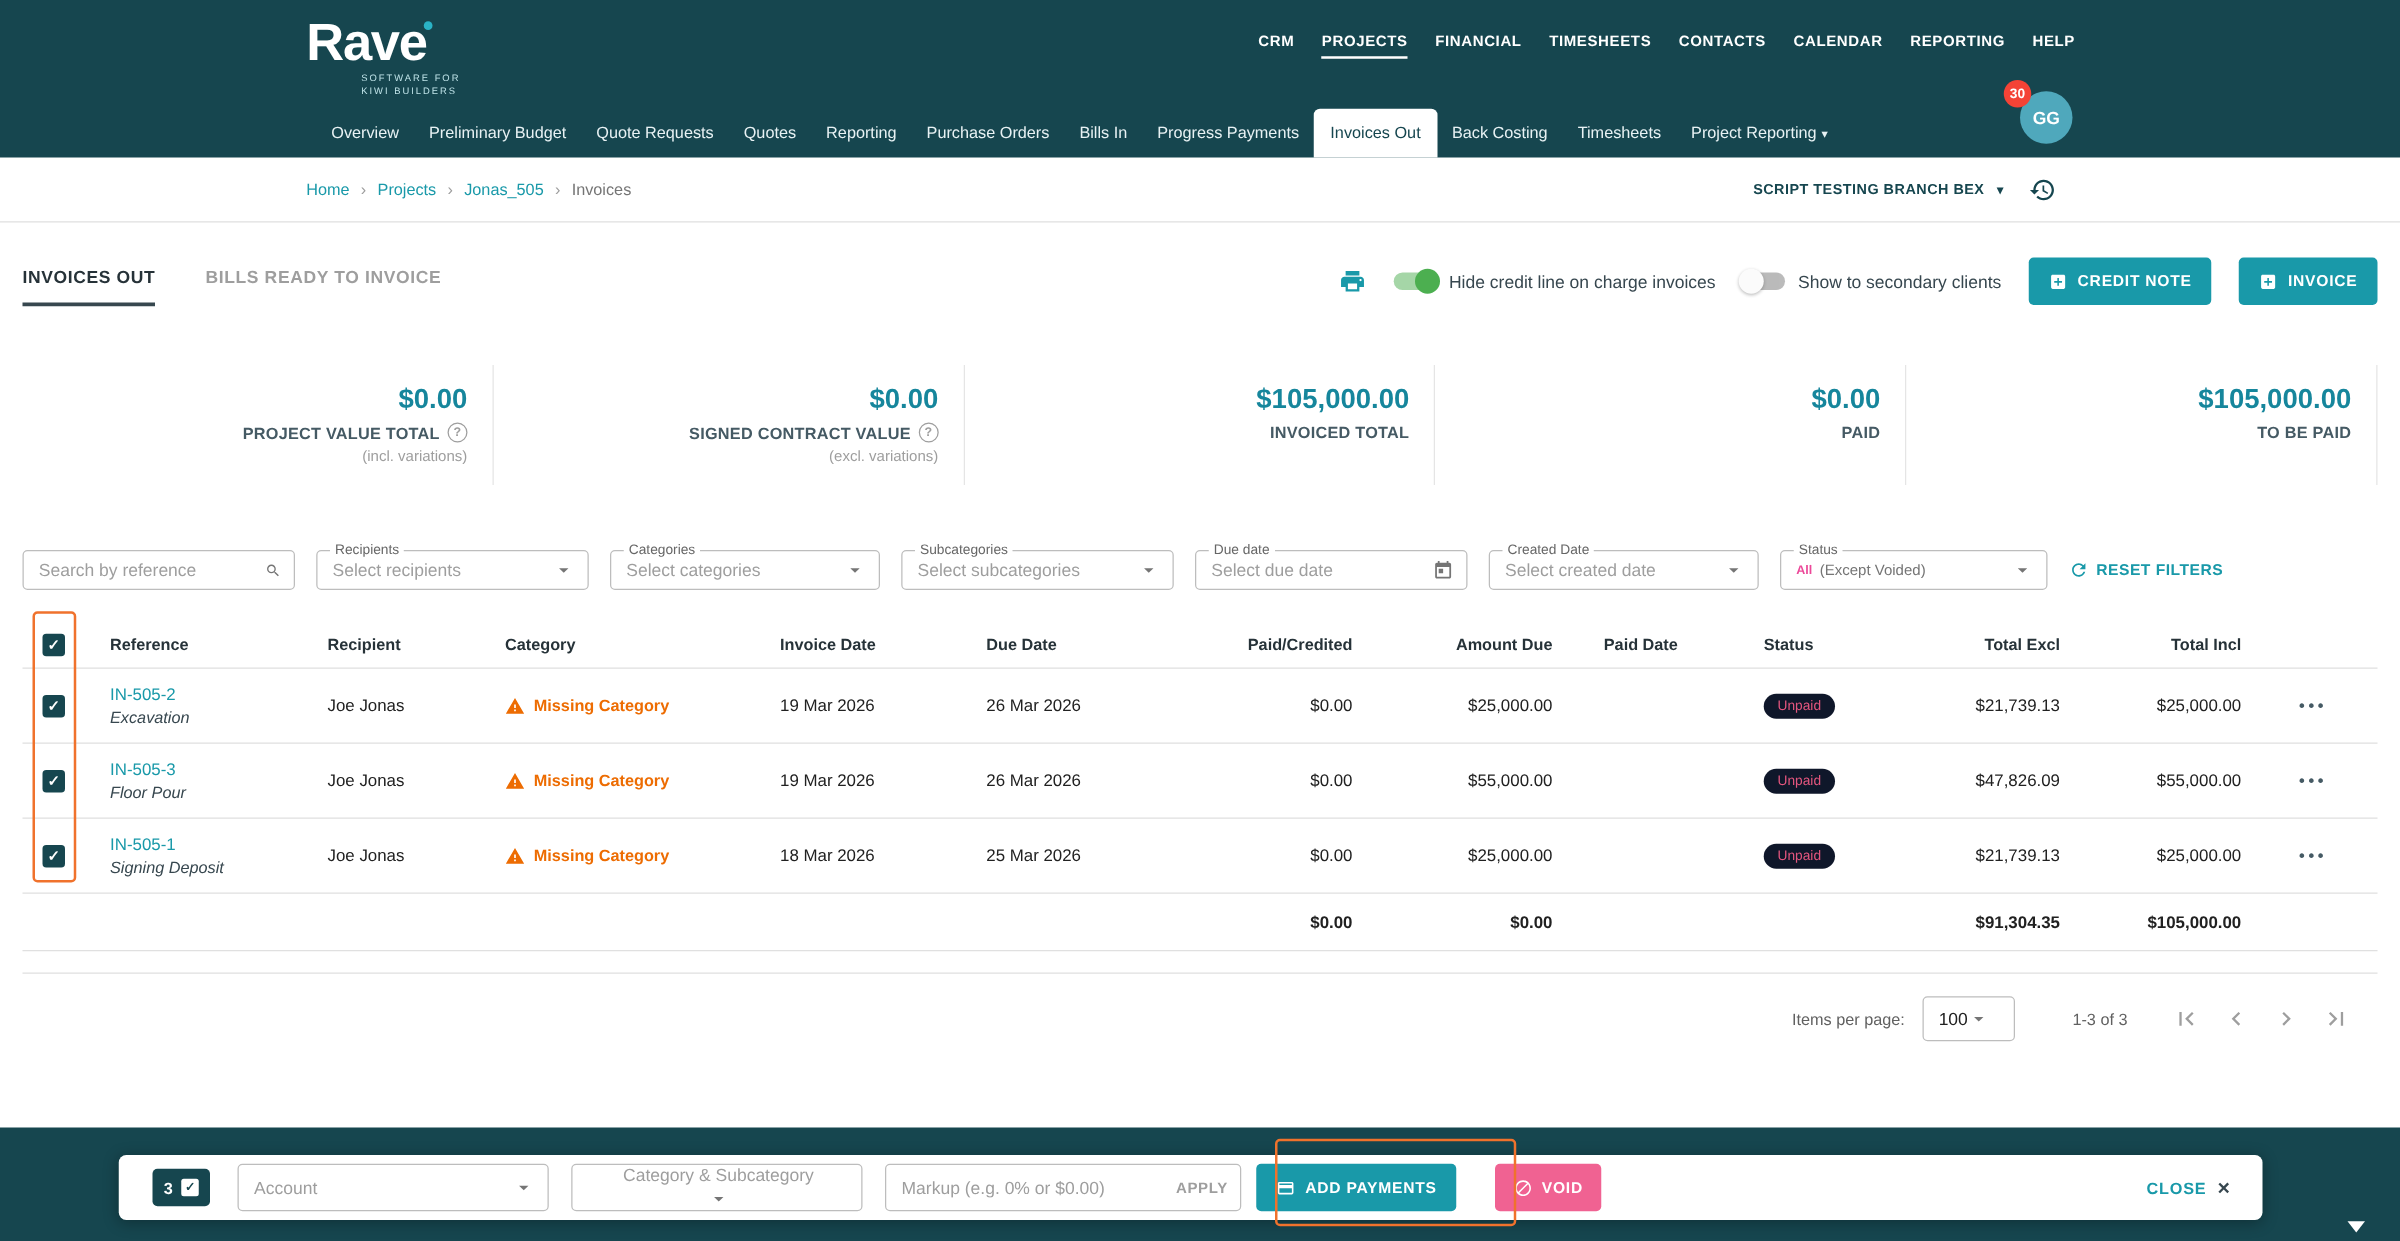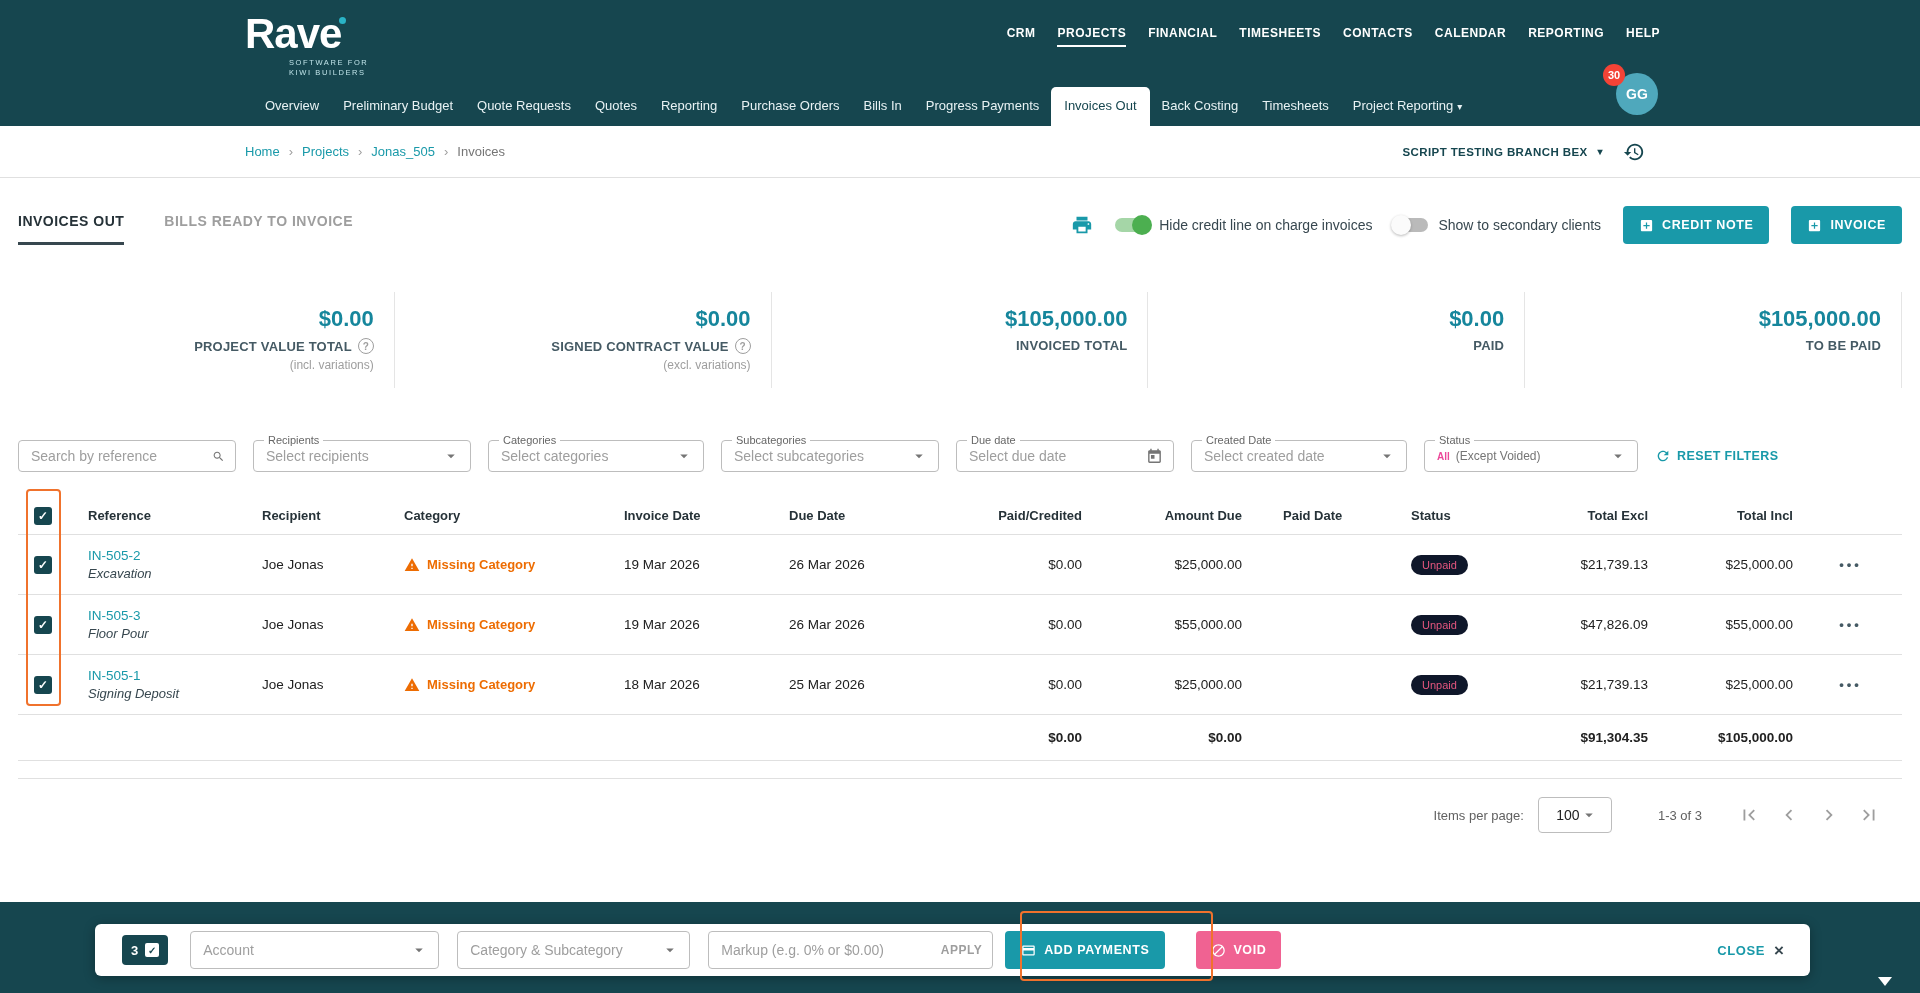--- a/index.html
+++ b/index.html
@@ -86,32 +86,32 @@
   .cb { width:18px; height:18px; background:#16464F; border-radius:3px; display:flex; align-items:center; justify-content:center; color:#fff; font-size:12px; font-weight:bold; cursor:pointer; }
   .ref-link { color:#1999A9; text-decoration:none; cursor:pointer; display:block; }
   .ref-desc { font-style:italic; color:#37474F; font-size:13px; margin-top:3px; }
   .cat-missing { display:flex; align-items:center; gap:7px; color:#ED6C02; font-weight:bold; font-size:13px; }
   .badge-unpaid { display:inline-block; background:#0f172a; color:#E4567E; font-size:11px; padding:4px 11px; border-radius:11px; }
   .dots { color:#455A64; font-weight:bold; font-size:13px; letter-spacing:3px; cursor:pointer; }
   .divider { margin:17px 18px 0; border-bottom:1px solid #E0E0E0; }
   
   .pagination { display:flex; justify-content:flex-end; align-items:center; margin:18px 40px 0 0; gap:14px; }
   .pg-label { font-size:13px; color:#616161; }
-  .pg-select { width:74px; height:36px; border:1px solid #BDBDBD; border-radius:4px; display:flex; align-items:center; justify-content:center; padding:0 8px 0 12px; font-size:14px; color:#212121; cursor:pointer; }
+  .pg-select { width:74px; height:36px; border:1px solid #BDBDBD; border-radius:4px; display:flex; align-items:center; justify-content:flex-start; padding:0 8px 0 12px; font-size:14px; color:#212121; cursor:pointer; }
   .pg-range { font-size:13px; color:#616161; margin:0 22px 0 32px; }
   .pg-btns { display:flex; align-items:center; gap:18px; }
   .pg-btn { cursor:pointer; display:flex; }
   
   .footer-bar { position:absolute; left:0; bottom:0; width:1920px; height:91px; background:#16464F; }
   .action-bar { position:absolute; left:95px; top:924px; width:1715px; height:52px; background:#fff; border-radius:6px; box-shadow:0 2px 12px rgba(0,0,0,.3); display:flex; align-items:center; padding:0 26px 0 27px; z-index:10; }
   .count-chip { background:#16464F; color:#fff; border-radius:4px; height:30px; display:flex; align-items:center; gap:7px; padding:0 9px; font-size:13px; font-weight:bold; cursor:pointer; }
   .chip-cb { width:14px; height:14px; background:#fff; border-radius:2px; color:#16464F; font-size:10px; font-weight:bold; display:flex; align-items:center; justify-content:center; }
   .ab-field { height:38px; border:1px solid #BDBDBD; border-radius:4px; display:flex; align-items:center; padding:0 10px 0 12px; position:relative; }
   .ab-account { width:249px; margin-left:22px; }
-  .ab-category { width:233px; margin-left:18px; }
+  .ab-category { width:233px; margin-left:18px;flex-direction:column; }
   .ab-markup { width:285px; margin-left:18px;justify-content:space-between; }
   .ab-field .ph { font-size:14px; color:#9E9E9E; flex:1; }
   .ab-field input { border:none; outline:none; font-size:14px; flex:1; font-family:inherit; }
   .ab-field input::placeholder { color:#9E9E9E; }
   .apply-btn { font-size:12px; font-weight:bold; letter-spacing:.5px; color:#9E9E9E; background:none; border:none; cursor:pointer; font-family:inherit; }
   .addpay-btn { margin-left:12px; }
   .void-btn { margin-left:31px; display:flex; align-items:center; gap:7px; background:#F06292; color:#fff; border:none; border-radius:4px; height:38px; padding:0 15px; font-size:12.5px; font-weight:bold; letter-spacing:.6px; cursor:pointer; font-family:inherit; }
   .close-btn { margin-left:auto; display:flex; align-items:center; gap:9px; background:none; border:none; cursor:pointer; font-family:inherit; }
   .close-label { color:#1999A9; font-size:13px; font-weight:bold; letter-spacing:.6px; }
   .close-x { color:#37474F; font-size:17px; font-weight:bold; line-height:1; }

